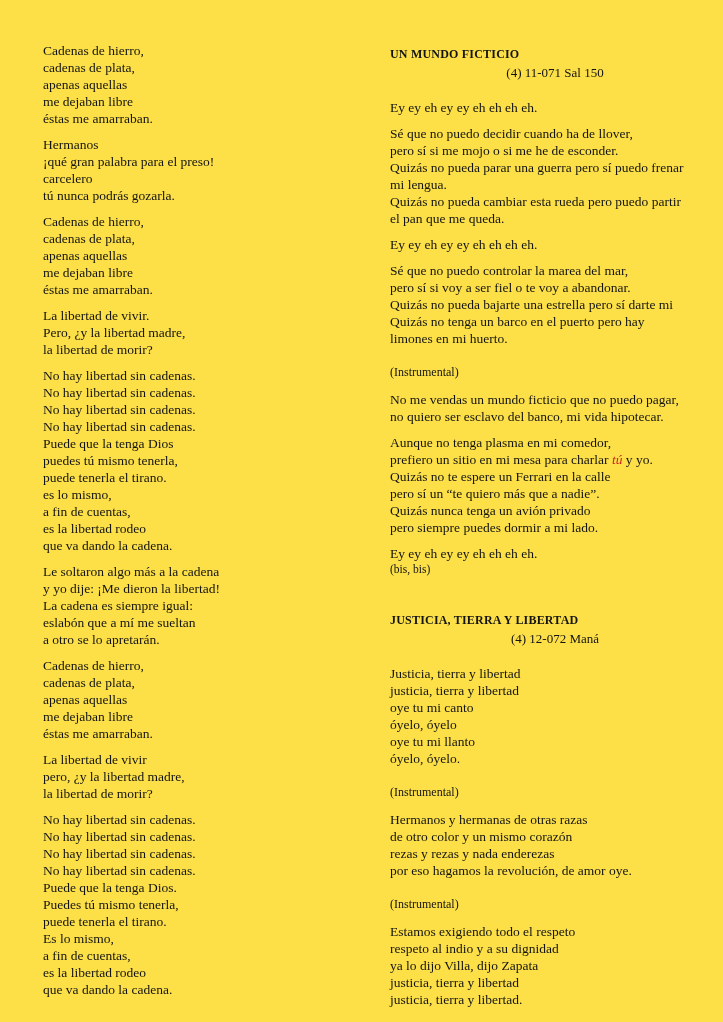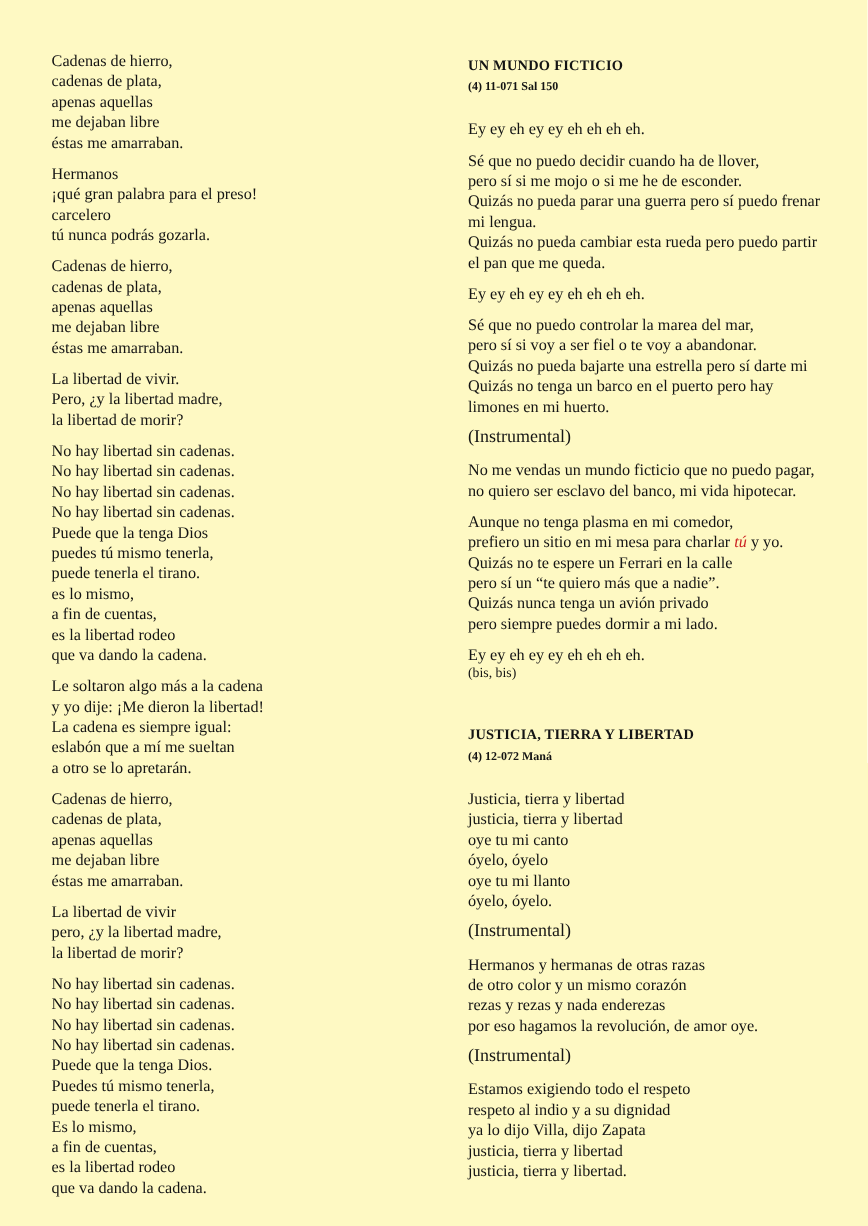--- a/index.html
+++ b/index.html
@@ -3,63 +3,64 @@
 <meta charset="utf-8">
 <style>
   html, body {
     margin: 0;
     padding: 0;
     background: #ffffff;
   }
   .page {
     width: 723px;
     height: 1022px;
-    background: #fef9c3;
+    background: #fde047;
     position: relative;
     overflow: hidden;
     font-family: "Liberation Serif", serif;
     color: #141414;
   }
   .col { position: absolute; }
   .col.left  { left: 43px;  top: 42px; width: 335px; }
   .col.right { left: 390px; top: 44px; width: 330px; }
 
   .stanza { margin: 0 0 9px 0; }
   .line {
     margin: 0;
     font-size: 13.5px;
     line-height: 17px;
     white-space: nowrap;
   }
   .note {
-    margin: 1px 0 11px 0;
-    font-size: 15px;
+    margin: 17px 0 11px 0;
+    font-size: 12px;
     line-height: 16px;
     white-space: nowrap;
   }
   .small-note {
     font-size: 11.5px;
     line-height: 15px;
   }
   .song { margin: 0; }
   .song + .song { margin-top: 33px; }
   .song-title {
     margin: 0;
     font-size: 12px;
     font-weight: bold;
     line-height: 20px;
     letter-spacing: 0.2px;
     white-space: nowrap;
   }
   .song-ref {
     margin: 0 0 17px 0;
-    font-size: 10px;
-    font-weight: bold;
+    font-size: 13px;
+    font-weight: normal;
     line-height: 18px;
     white-space: nowrap;
+    text-align: center;
   }
 </style>
 </head>
 <body>
 
 <div class="page">
   <div class="col left" id="left-col">
       <div class="stanza">
         <p class="line">Cadenas de hierro,</p>
         <p class="line">cadenas de plata,</p>

